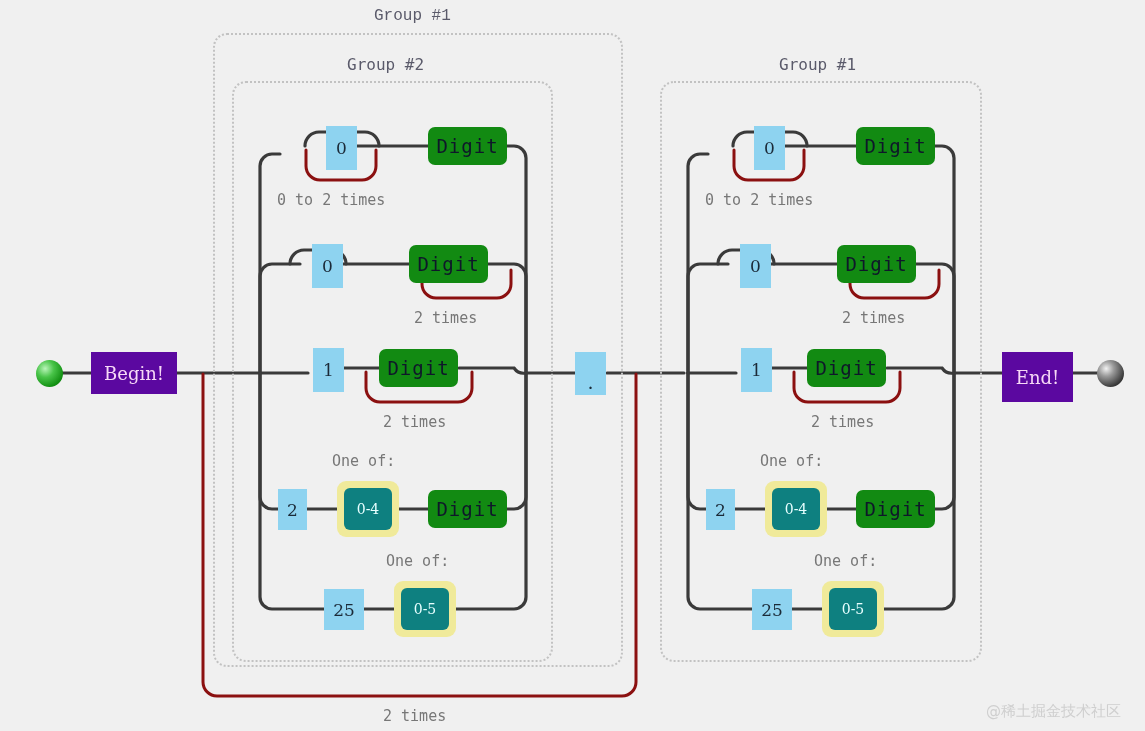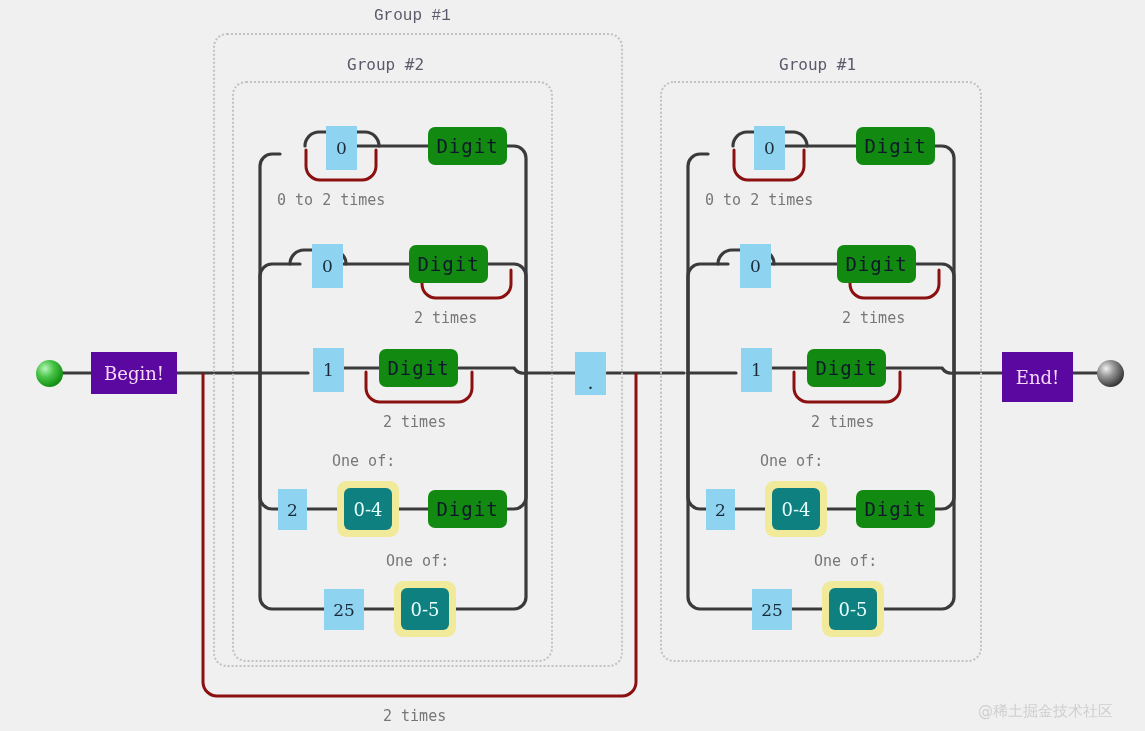--- a/index.html
+++ b/index.html
@@ -23,39 +23,39 @@
     background:#128a12;color:#0f172a;border-radius:7px;
     font-size:19px;letter-spacing:1px;
     font-family:"DejaVu Sans Mono","Liberation Mono",monospace;
   }
   .oneof{ 
     background:#f0ea9a;border-radius:9px;padding:7px;
   }
   .oneof > span{
     display:flex;align-items:center;justify-content:center;
     background:#0e8080;color:#e8ffff;border-radius:6px;
-    width:100%;height:100%;font-size:18px;
+    width:100%;height:100%;font-size:14px;
     font-family:"DejaVu Serif","Liberation Serif",serif;
   }
   .term{ 
     background:#5b08a0;color:#f6d8f6;font-size:18px;
     font-family:"DejaVu Serif","Liberation Serif",serif;
   }
   .bulb{position:absolute;border-radius:50%;}
   .bulb.start{background:radial-gradient(circle at 34% 32%,#b9f5b9 0%,#49c449 34%,#139113 72%,#0b6b0b 100%);}
   .bulb.stop{background:radial-gradient(circle at 34% 32%,#f2f2f2 0%,#9a9a9a 30%,#3b3b3b 72%,#101010 100%);}
 
   .cap{position:absolute;color:#777777;font-size:15px;white-space:nowrap;
        font-family:"DejaVu Sans Mono","Liberation Mono",monospace;}
   .cap.grp{color:#5a5a6a;font-size:16px;}
 
   .gbox{position:absolute;border:2px dotted #c2c2c2;border-radius:14px;
         box-sizing:border-box;background:transparent;}
 
-  .wm{position:absolute;right:32px;bottom:10px;color:#cfcfcf;font-size:15px;
+  .wm{position:absolute;right:24px;bottom:10px;color:#cfcfcf;font-size:15px;
       font-family:"DejaVu Sans","Liberation Sans",sans-serif;}
 </style>
 </head>
 <body>
 
 <div id="stage">
 
   <svg class="rail" viewBox="0 0 1145 731" xmlns="http://www.w3.org/2000/svg">
     <g fill="none" stroke="#3a3a3a" stroke-width="3.2" stroke-linecap="round">
 

